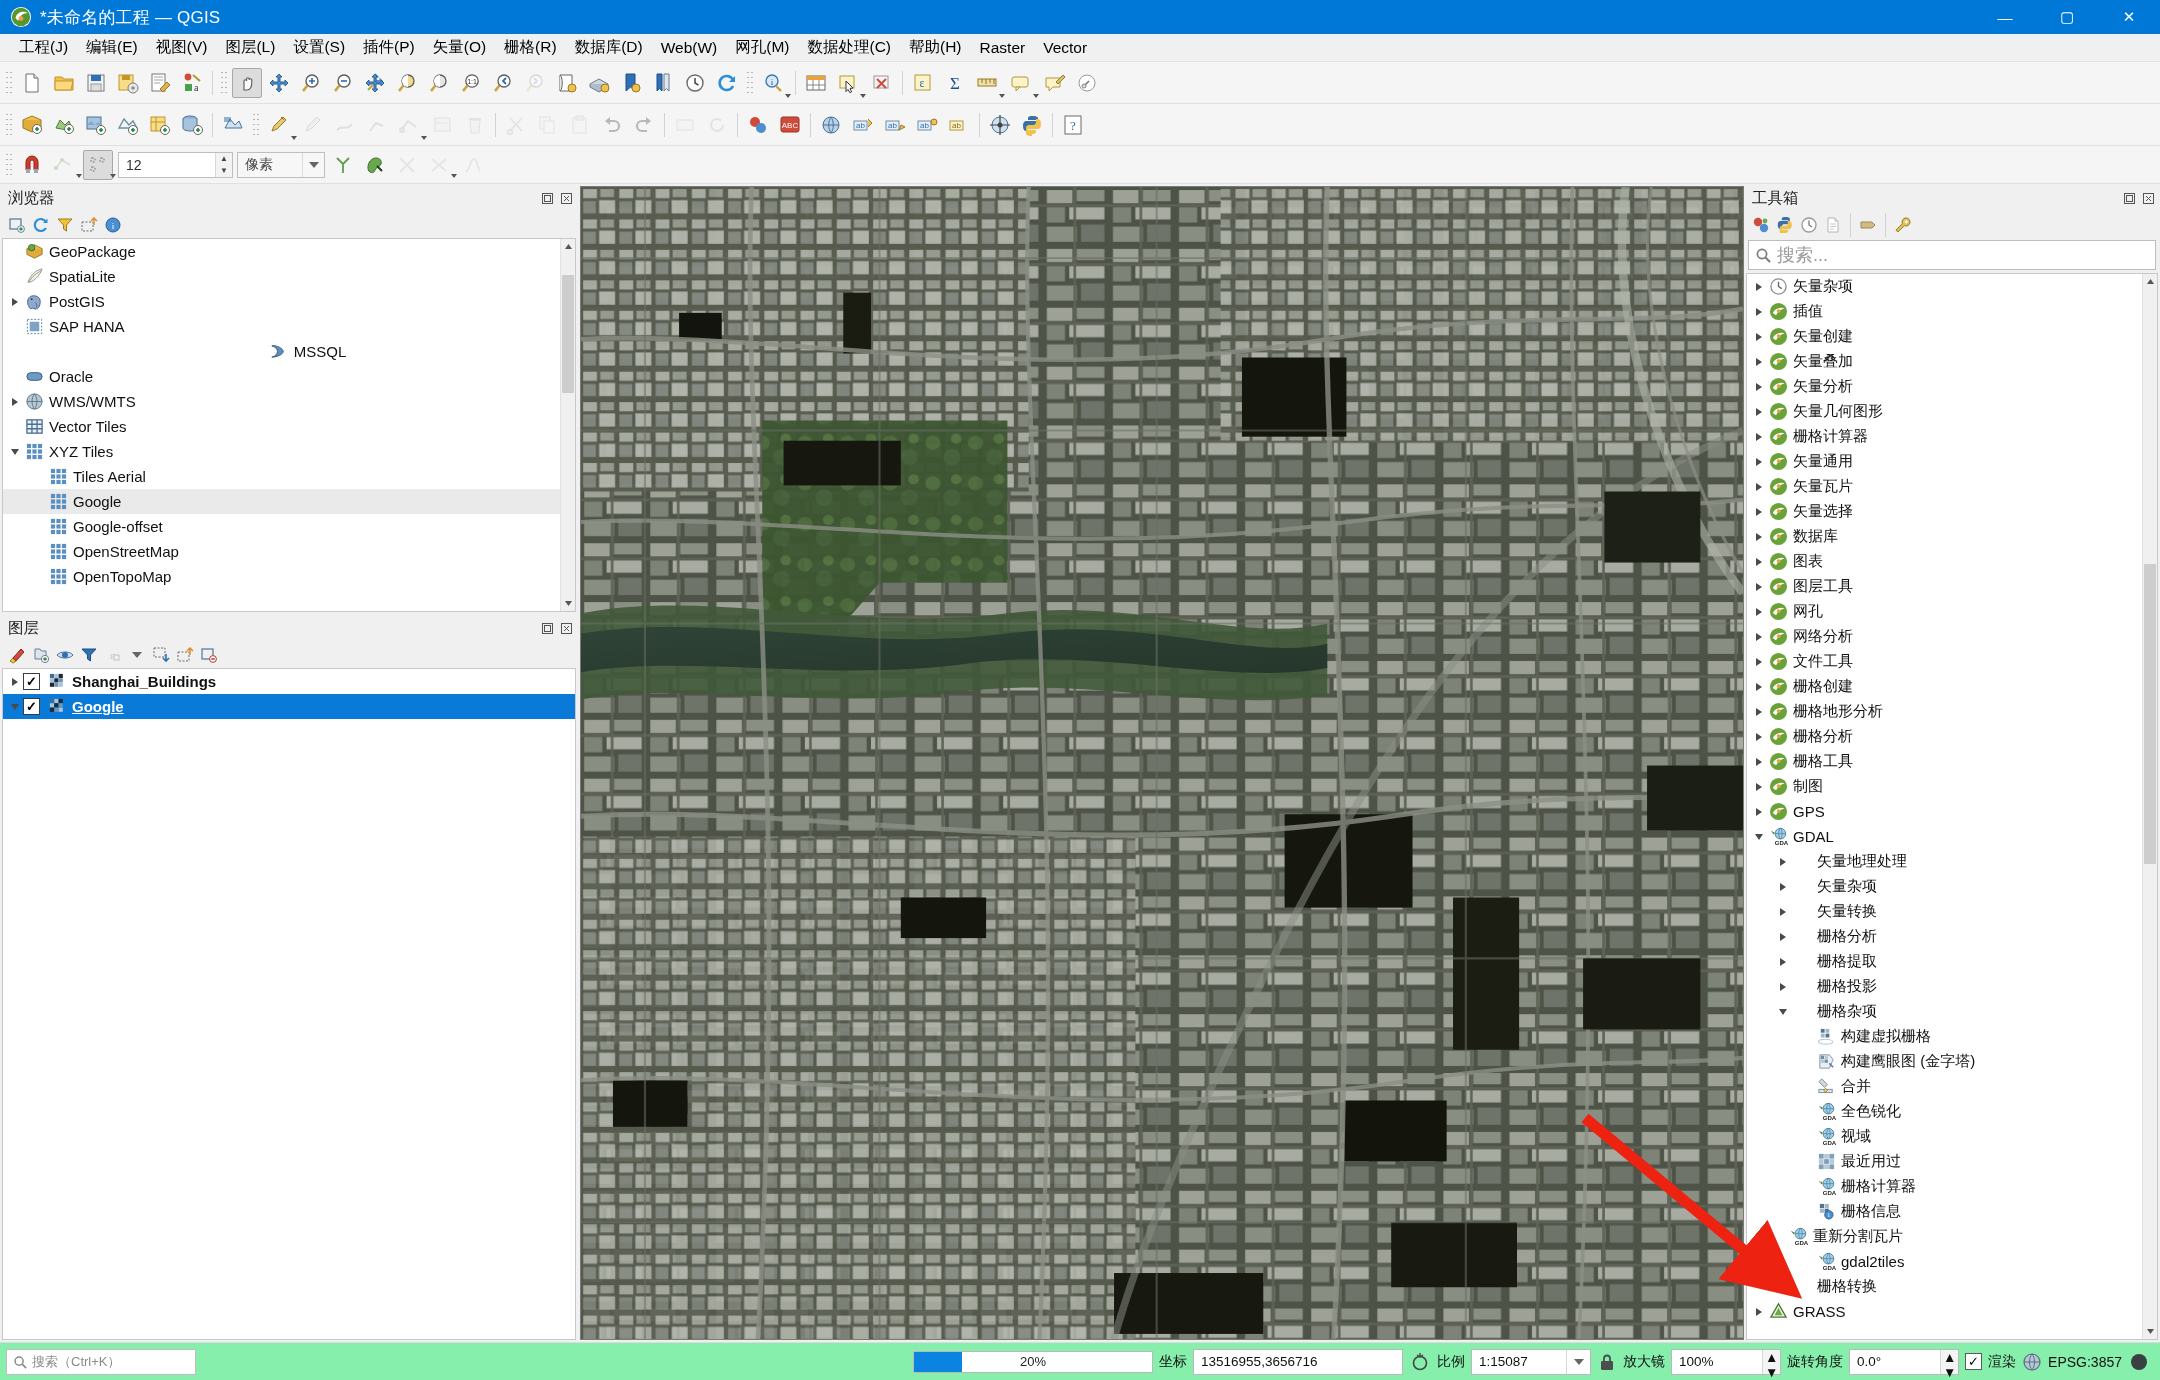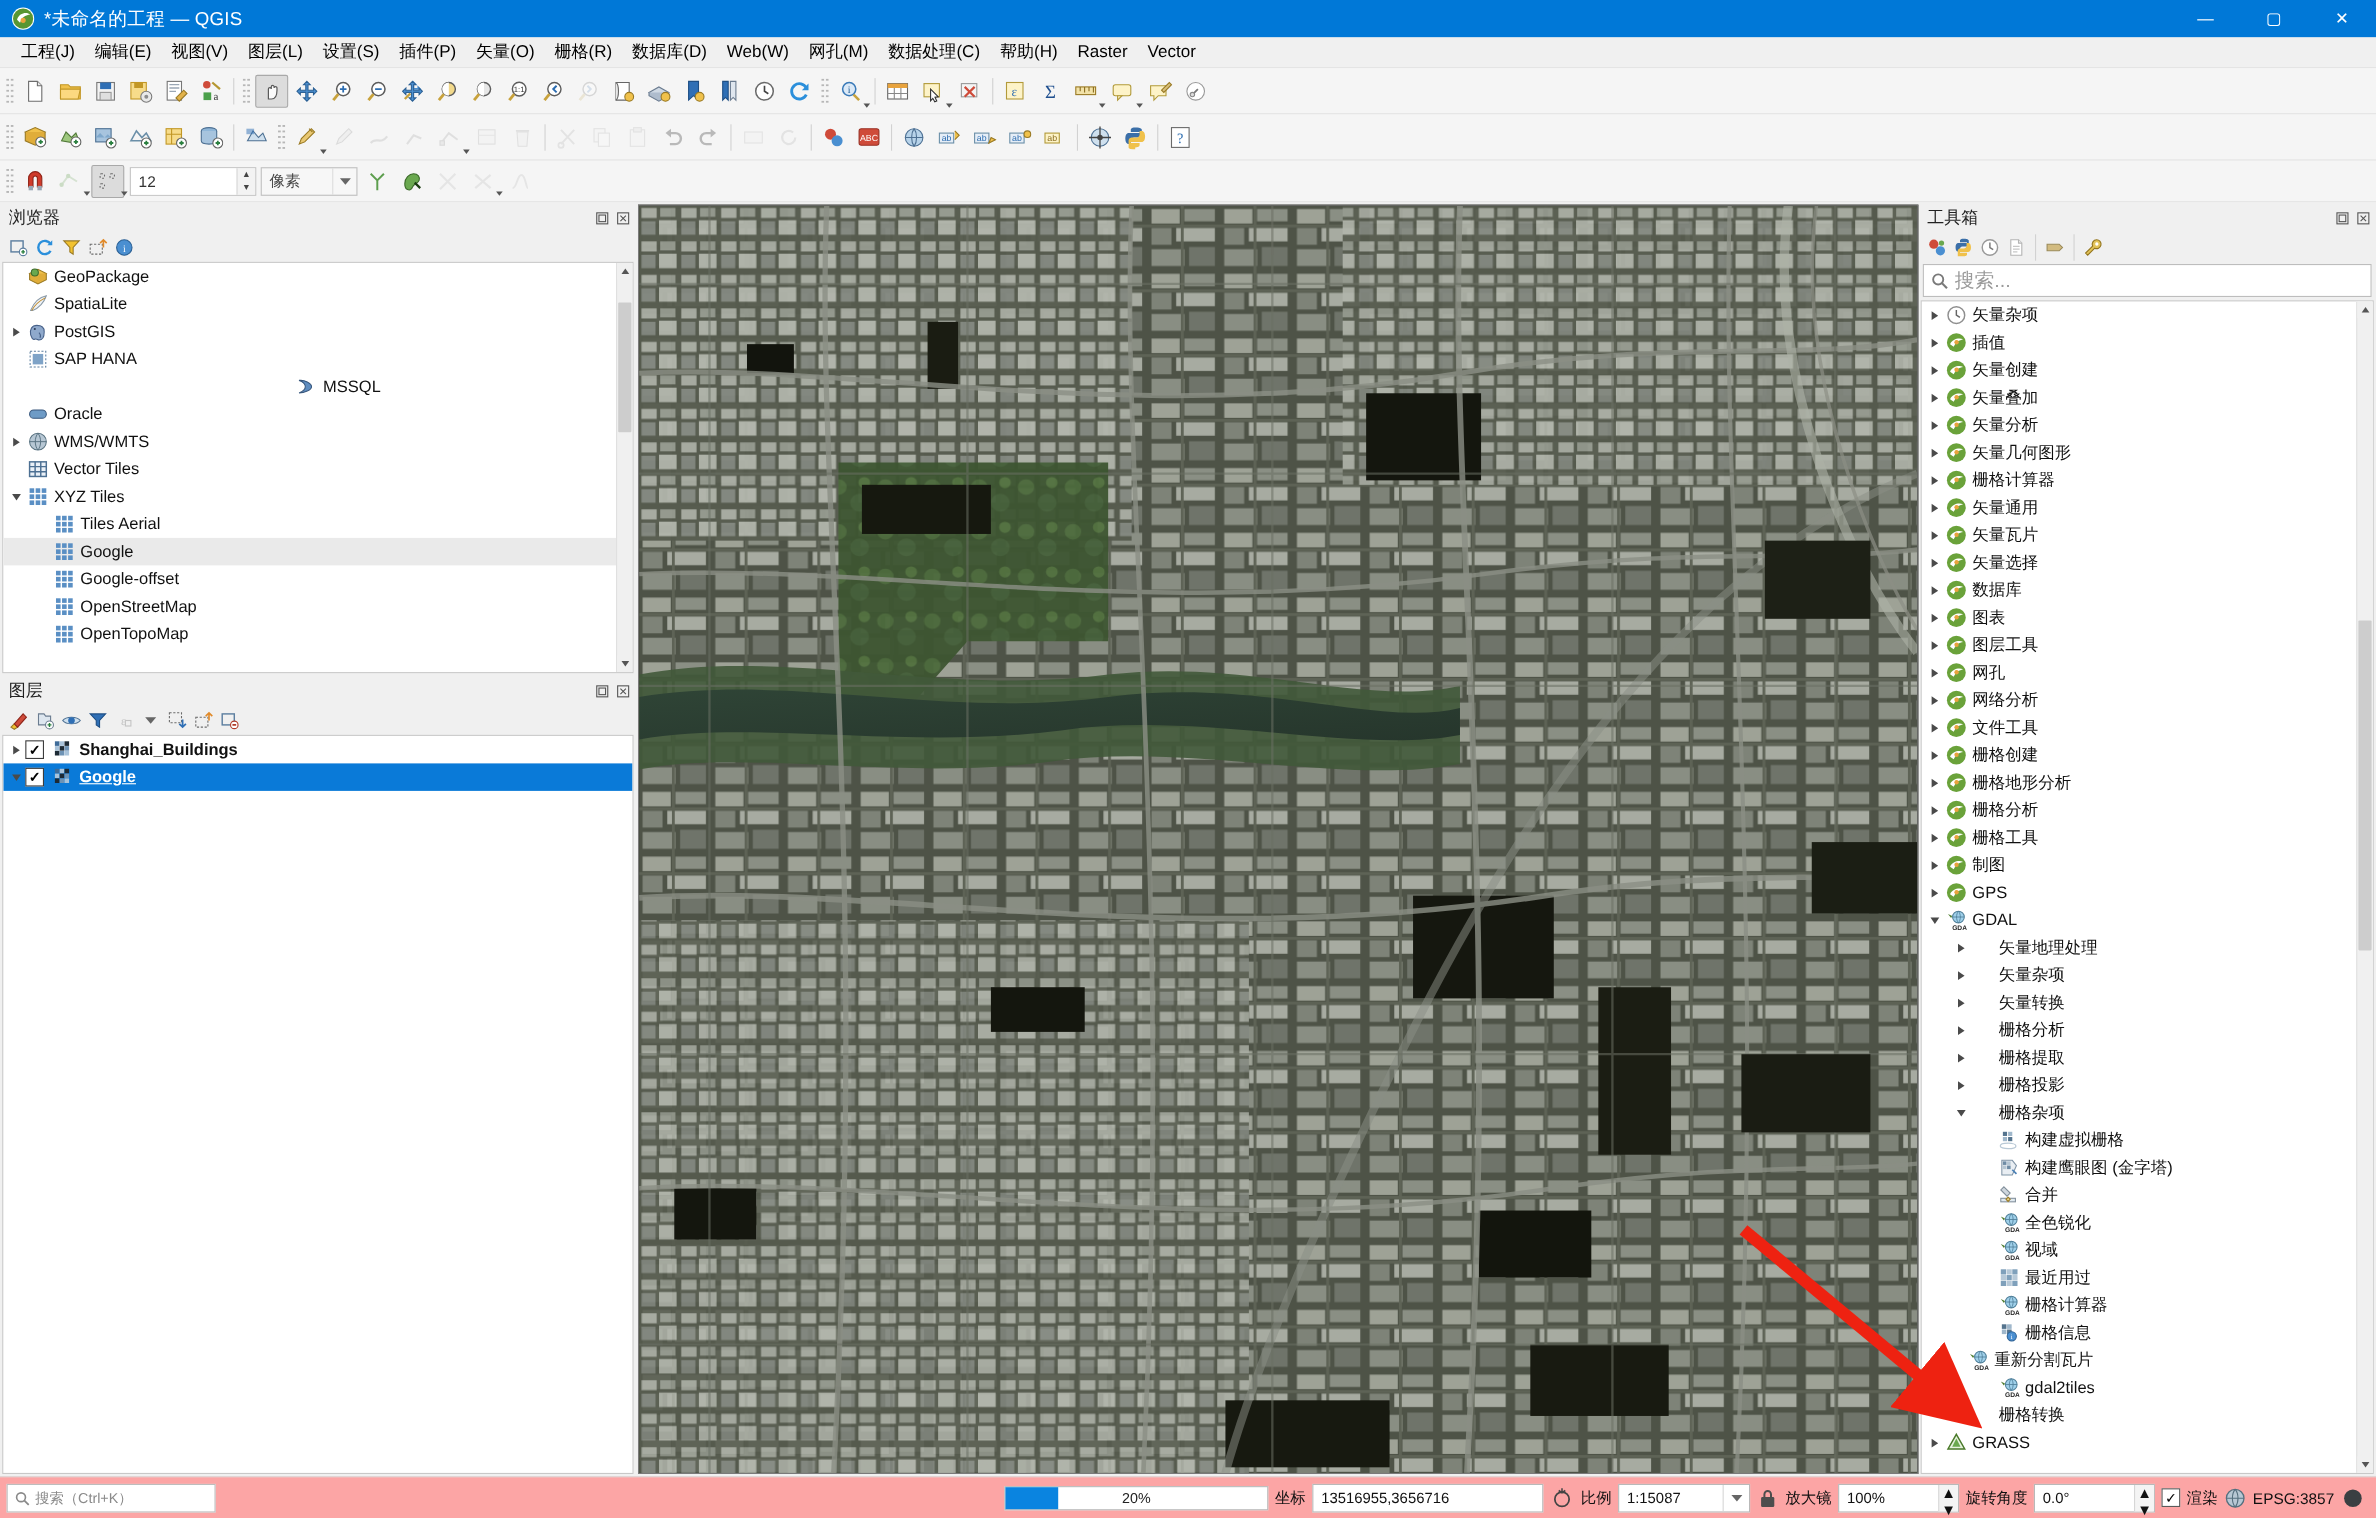--- a/index.html
+++ b/index.html
@@ -132,21 +132,21 @@
     height:30px;margin:2px 4px 3px 4px;border:1px solid #bdbdbd;background:#fff;
     display:flex;align-items:center;padding:0 6px;flex:none;
   }
   .searchbox input {
     border:0;outline:0;flex:1;font-size:18px;color:#333;font-family:inherit;margin-left:6px;
   }
   .searchbox input::placeholder{ color:#9a9a9a; }
 
   
   .statusbar {
-    height:38px;background:#fca5a5;border-top:1px solid #dcdcdc;
+    height:38px;background:#86efac;border-top:1px solid #dcdcdc;
     display:flex;align-items:center;padding:0 6px;gap:6px;flex:none;
   }
   .status-search {
     width:190px;height:26px;border:1px solid #bdbdbd;background:#fff;
     display:flex;align-items:center;padding:0 6px;font-size:13px;color:#8a8a8a;gap:5px;
   }
   .sb-spacer { flex:1; }
   .progress {
     width:240px;height:22px;background:#fff;border:1px solid #b9b9b9;position:relative;
     display:flex;align-items:center;justify-content:center;font-size:13px;color:#222;

